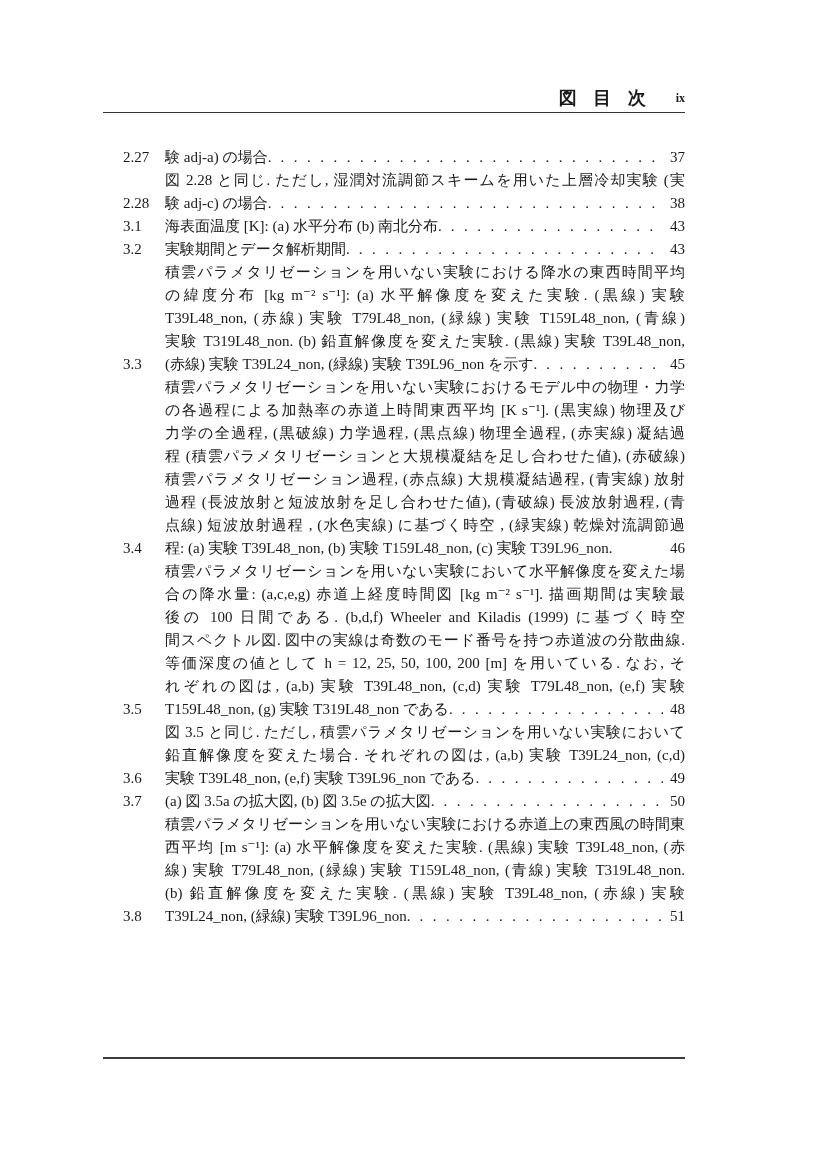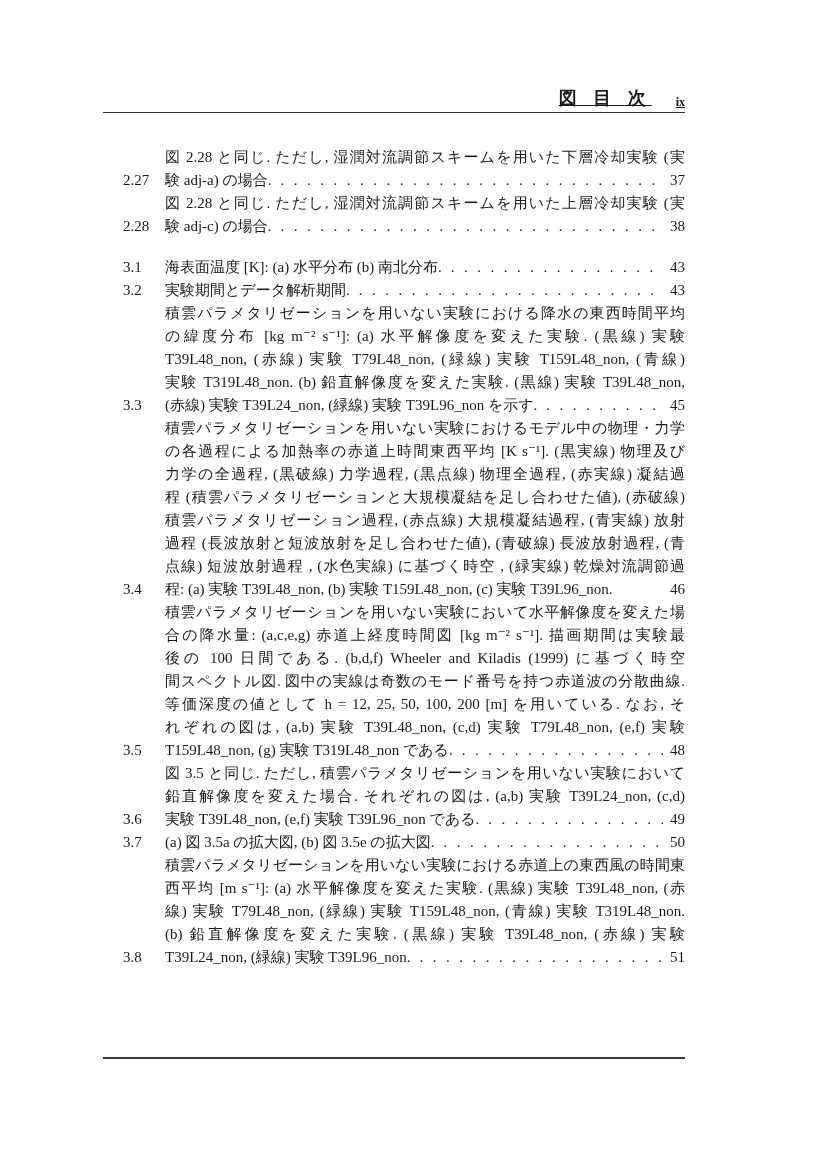--- a/index.html
+++ b/index.html
@@ -9,38 +9,38 @@
     position: relative;
     font-family: "Liberation Serif", "DejaVu Serif", serif;
     color: #1a1a1a;
     -webkit-font-smoothing: antialiased;
   }
   .page { position: absolute; inset: 0; }
 
   
   .page-header {
     position: absolute; left: 103px; top: 86px; width: 582px;
-    display: flex; justify-content: flex-end; align-items: flex-end; gap: 30px; text-decoration: underline;
+    display: flex; justify-content: flex-end; align-items: center; gap: 30px;
   }
   .head-title {
     font-weight: bold; font-size: 18px; letter-spacing: 6px; margin-right: -6px;
     white-space: nowrap;
   }
   .head-page { font-weight: bold; font-size: 12px; }
   .head-rule {
     position: absolute; left: 103px; top: 112px; width: 582px; height: 1.4px;
     background: #333;
   }
 
   
   .lof {
     position: absolute; left: 103px; top: 146px; width: 582px;
     font-size: 15px; line-height: 23px;
   }
-  .group.chapter-gap { margin-top: 18px; }
+  .group.chapter-gap { margin-top: 0; }
   .entry { display: flex; align-items: flex-end; padding-left: 0; }
   .num { flex: 0 0 42px; width: 42px; padding-left: 20px; box-sizing: content-box; }
   .entry-body { flex: 1 1 auto; min-width: 0; }
   .line { text-align: justify; text-align-last: justify; }
   .line.last { display: flex; text-align: left; text-align-last: auto; }
   .line.last .txt { flex: 0 1 auto; white-space: nowrap; }
   .dots {
     flex: 1 1 auto; min-width: 0; overflow: hidden; white-space: nowrap;
     letter-spacing: 9.5px; margin: 0 4px 0 9px;
   }
@@ -60,21 +60,20 @@
     <span class="head-title">図 目 次</span>
     <span class="head-page">ix</span>
   </div>
   <div class="head-rule"></div>
 
   <div class="lof">
       <div class="group">
         <div class="entry">
           <span class="num">2.27</span>
           <div class="entry-body">
-            <div class="line">図 2.28 と同じ. ただし, 湿潤対流調節スキームを用いた下層冷却実験 (実</div>
             <div class="line last">
               <span class="txt">験 adj-a) の場合.</span>
               <span class="dots">................................................</span>
               <span class="pg">37</span>
             </div>
           </div>
         </div>
         <div class="entry">
           <span class="num">2.28</span>
           <div class="entry-body">

